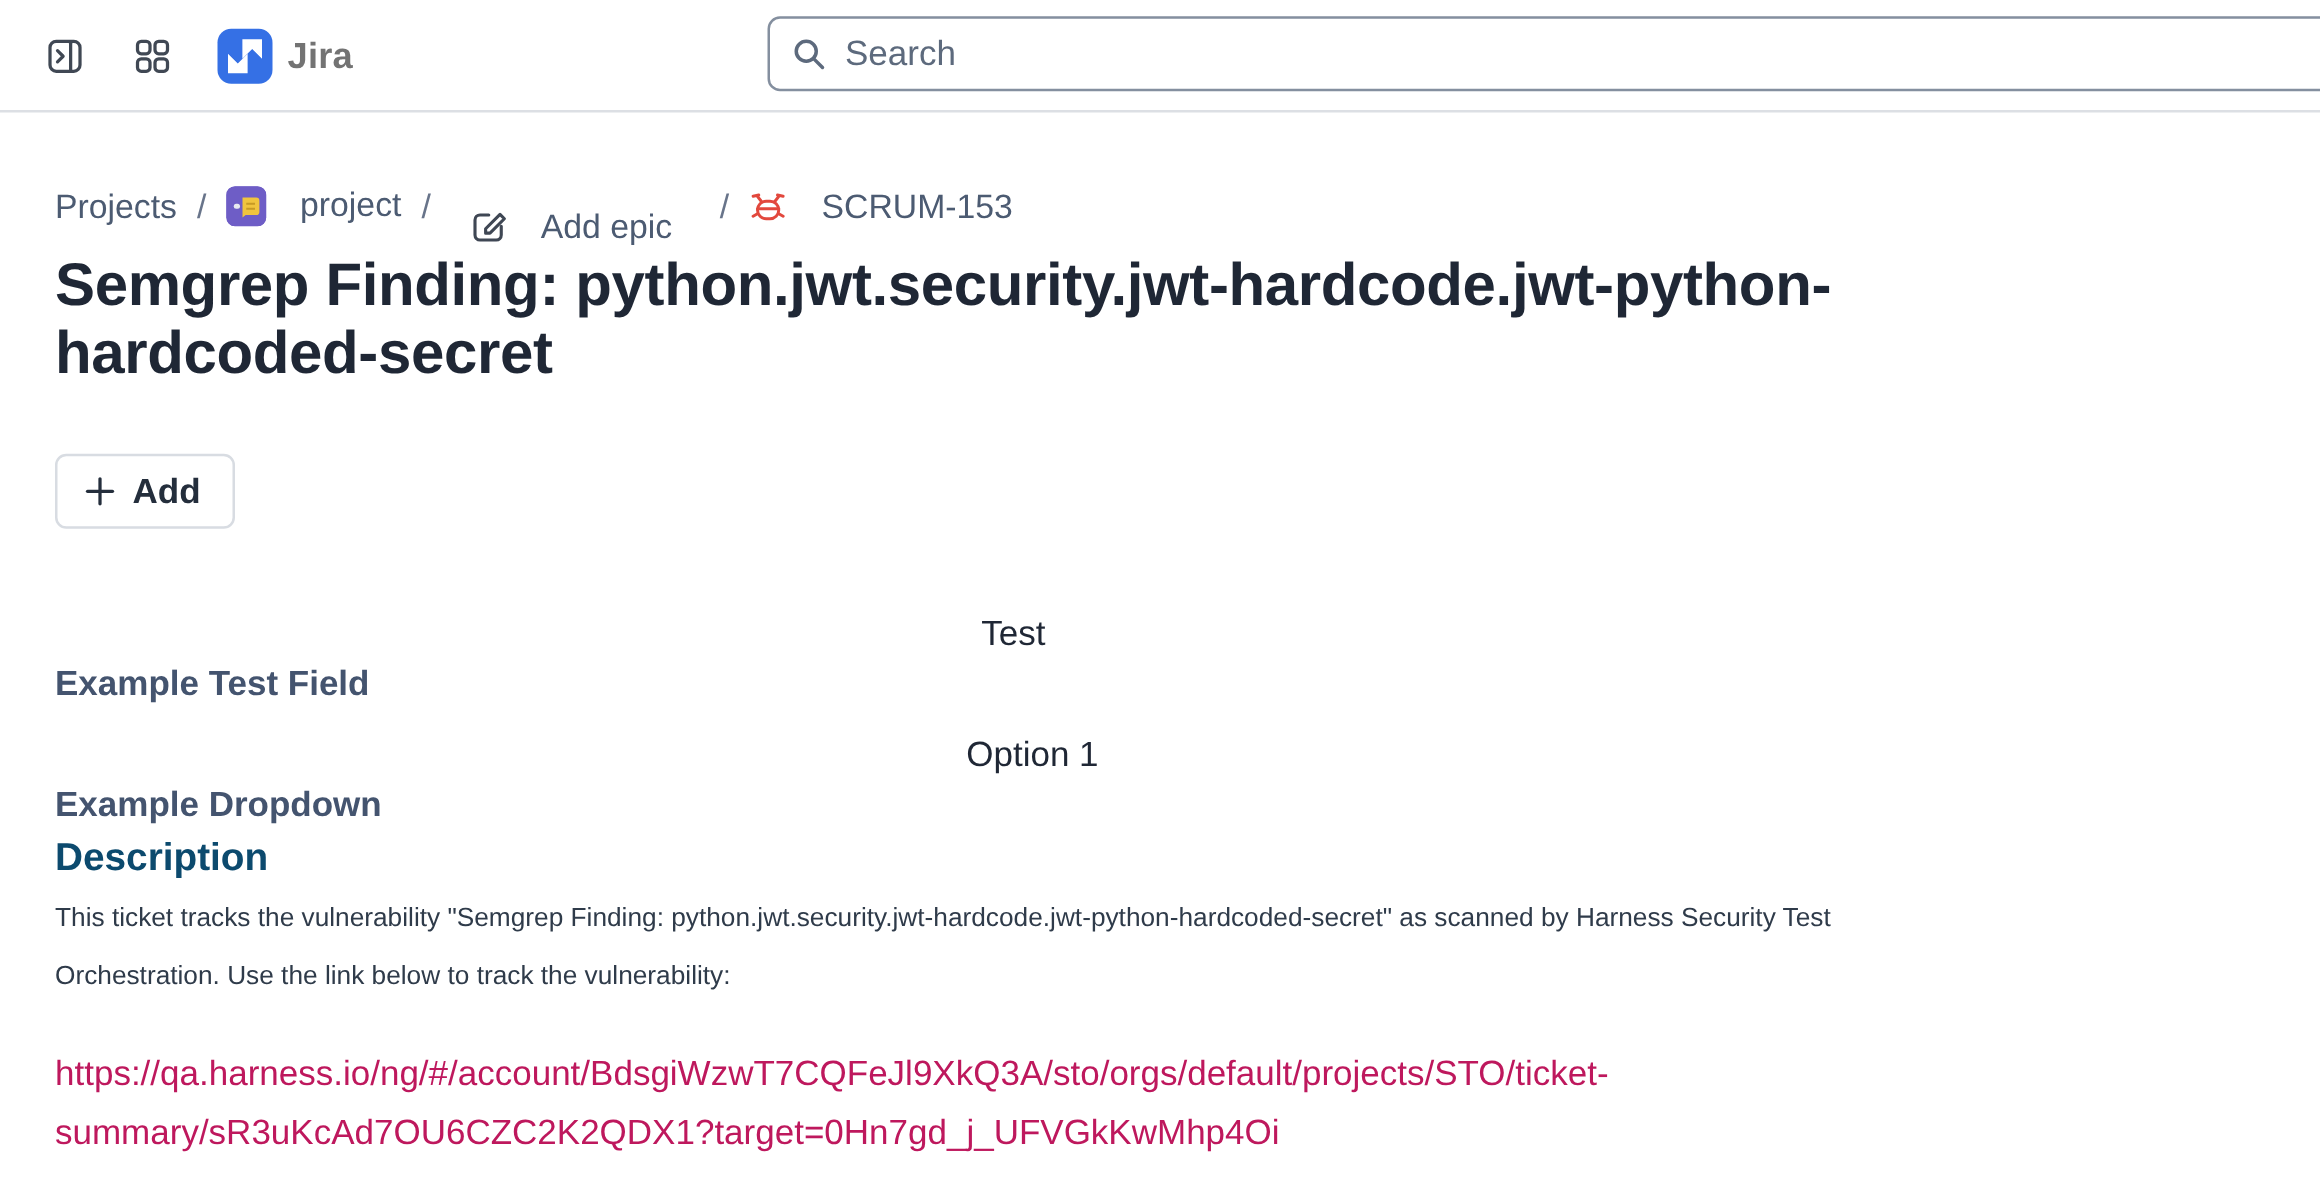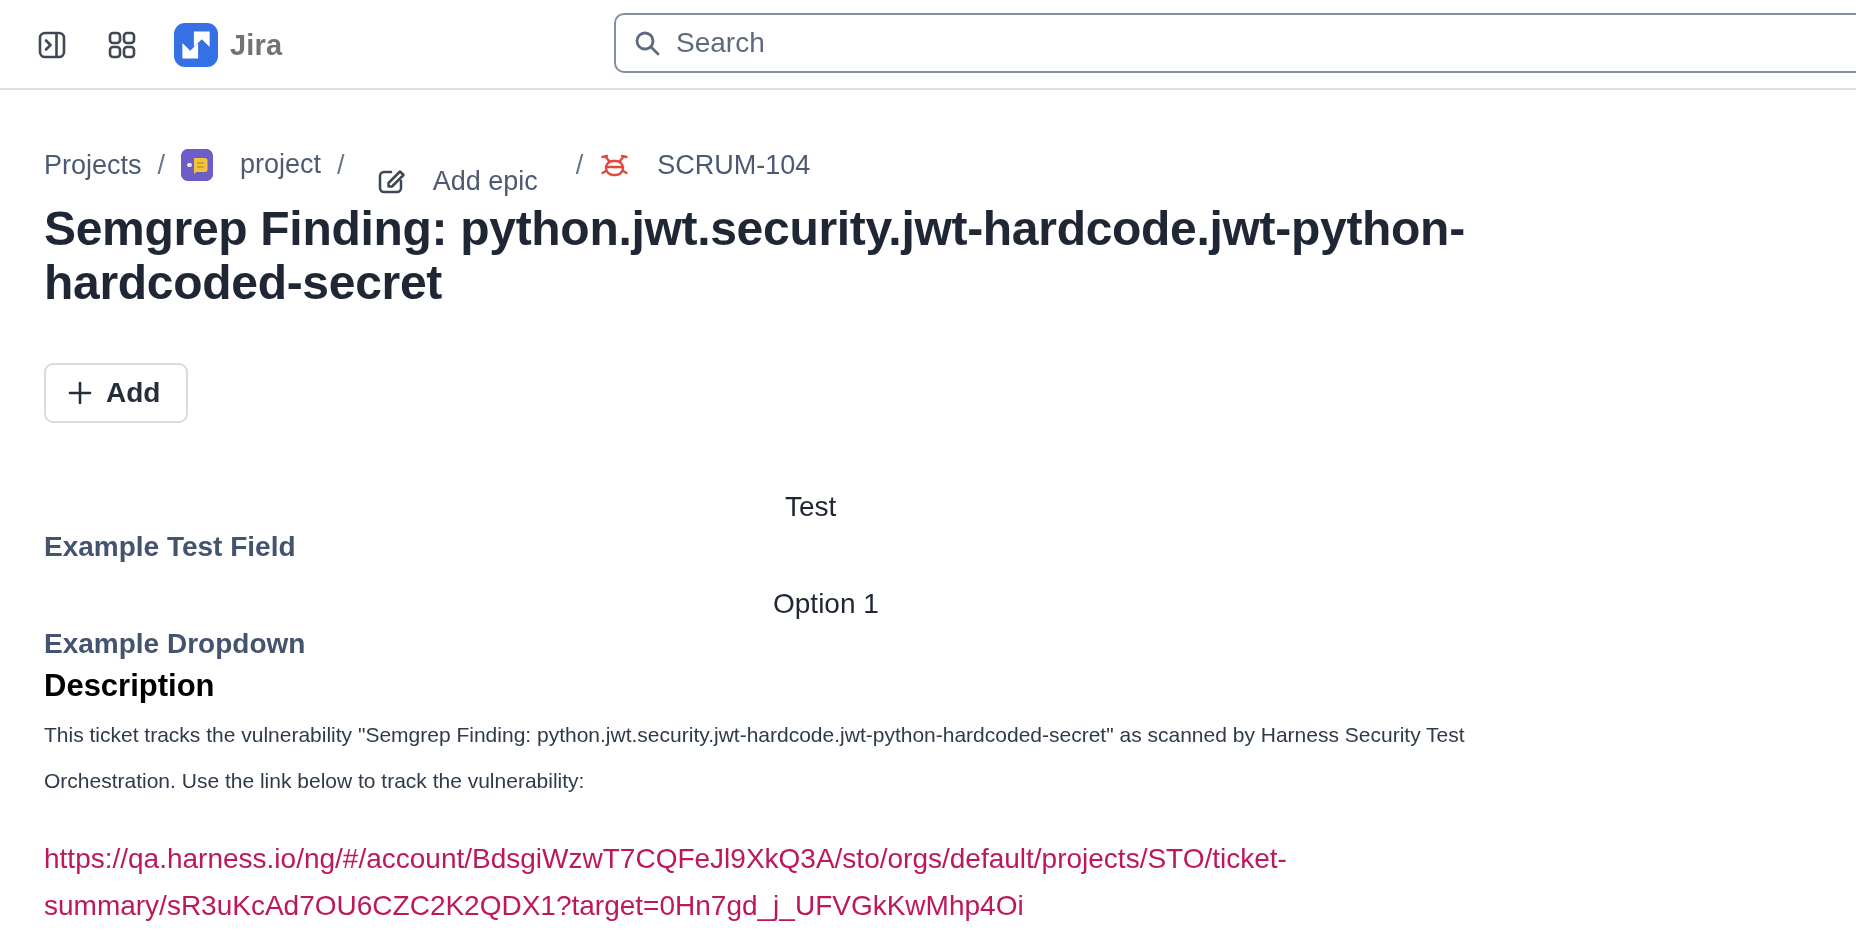--- a/index.html
+++ b/index.html
@@ -36,21 +36,21 @@
   .add-button { position:absolute; left:44px; top:363px; height:60px; display:inline-flex;
     align-items:center; gap:12px; padding:0 26px 0 20px; background:#fff;
     border:2px solid #d8dce2; border-radius:9px; cursor:pointer; }
   .add-button .label { font-size:28px; font-weight:600; color:#242e3c; }
 
   .field-label { position:absolute; left:44px; font-size:28px; font-weight:700; color:#44546f;margin-top:33px; }
   .field-value { position:absolute; left:773px; font-size:28px; font-weight:400; color:#1f2735; }
   .label-1 { top:498px; } .value-1 { top:491px;margin-left:12px; }
   .label-2 { top:595px; } .value-2 { top:588px; }
 
-  .desc-heading { position:absolute; left:44px; top:668px; font-size:31px; font-weight:700; color:#000000; }
+  .desc-heading { position:absolute; left:44px; top:668px; font-size:31px; font-weight:700; color:#0c4a6e; }
   .desc-body { position:absolute; left:44px; top:712px; width:1505px;
     font-size:21px; line-height:46px; color:#2f3b4a; }
   .desc-link { position:absolute; left:44px; top:835px; width:1505px;
     font-size:28px; line-height:47px; color:#be185d; text-decoration:none; display:block;
     word-break:normal; cursor:pointer; }
   svg { display:block; }
 </style>
 </head>
 <body>
 
@@ -131,21 +131,21 @@
   <span class="crumb-group">
     <span>
       <svg width="31" height="31" viewBox="0 0 31 31" fill="none" stroke="#e2483d" stroke-width="2.4" stroke-linecap="round" stroke-linejoin="round">
         <path d="M10 11 L6.5 6.5 M3.5 7 L8 6"></path>
         <path d="M21 11 L24.5 6.5 M27.5 7 L23 6"></path>
         <rect x="7" y="11" width="17" height="14" rx="7"></rect>
         <line x1="7" y1="17" x2="24" y2="17"></line>
         <path d="M7 21 L3.5 23 M24 21 L27.5 23"></path>
       </svg>
     </span>
-    <span>SCRUM-104</span>
+    <span>SCRUM-153</span>
   </span>
 </div>
 
 <h1 class="issue-title">Semgrep Finding: python.jwt.security.jwt-hardcode.jwt-python-hardcoded-secret</h1>
 
 <button class="add-button">
   <span>
     <svg width="28" height="28" viewBox="0 0 28 28" fill="none" stroke="#242e3c" stroke-width="2.6" stroke-linecap="round">
       <line x1="14" y1="4" x2="14" y2="24"></line>
       <line x1="4" y1="14" x2="24" y2="14"></line>

